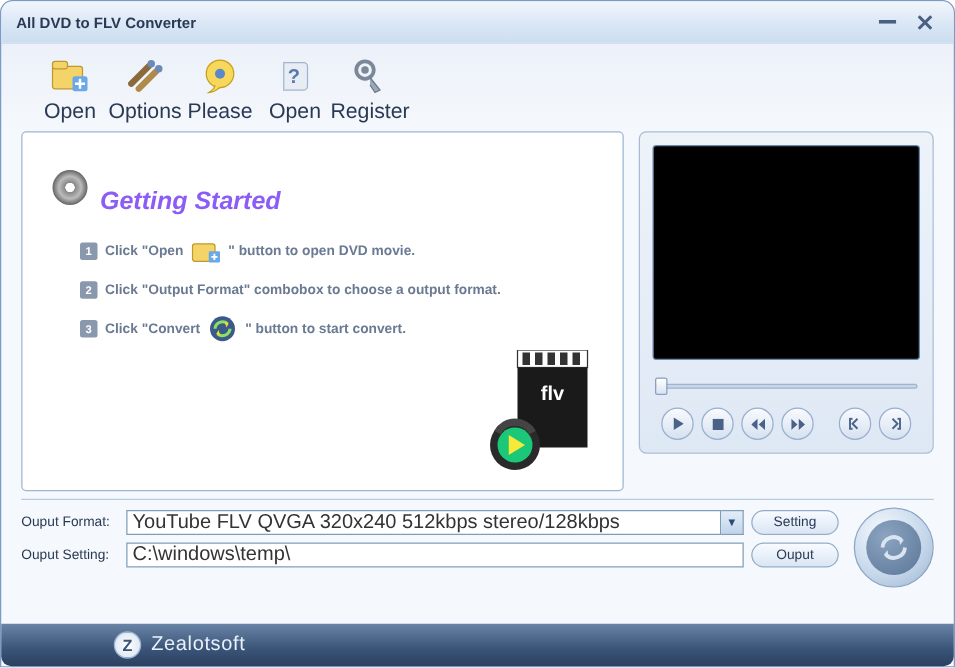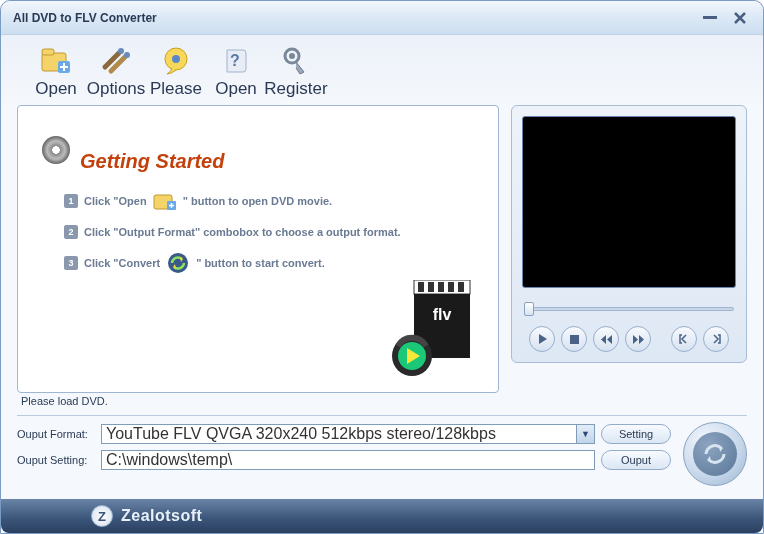--- a/index.html
+++ b/index.html
@@ -15,21 +15,21 @@
 .toolbar { display: flex; gap: 6px; padding: 10px 20px 6px 28px; }
 .tool-btn { display: flex; flex-direction: column; align-items: center; width: 54px; cursor: pointer; }
 .tool-icon { width: 32px; height: 32px; display: flex; align-items: center; justify-content: center; font-size: 24px; }
 .tool-label { font-size: 17px; color: #2a3a55; margin-top: 2px; }
 
 .main-area { display: flex; padding: 0 16px; gap: 12px; }
 
 .content-panel { flex: 1; border: 1px solid #9fb5d4; background: #fff; border-radius: 4px; padding: 20px 24px; height: 288px; position: relative; }
 .started-header { display: flex; align-items: center; gap: 10px; margin-bottom: 18px; }
 .disc-icon { width: 28px; height: 28px; border-radius: 50%; background: radial-gradient(circle, #fff 18%, #888 20%, #bbb 45%, #666 70%, #333 100%); position: relative; }
-.started-title { font-size: 20px; font-weight: bold; color: #c2410c; font-style: italic; margin-top: 24px; }
+.started-title { font-size: 20px; font-weight: bold; color: #8b5cf6; font-style: italic; margin-top: 24px; }
 .step { display: flex; align-items: center; gap: 6px; font-size: 11px; color: #6a7a92; margin: 14px 0 14px 22px; font-weight: bold; }
 .step-num { width: 14px; height: 14px; background: #8a98ae; color: #fff; display: flex; align-items: center; justify-content: center; font-size: 9px; border-radius: 2px; }
 .step-icon-mini { width: 24px; height: 20px; display: inline-flex; align-items: center; justify-content: center; }
 .media-art { position: absolute; right: 24px; bottom: 12px; width: 90px; height: 100px; }
 
 .preview-panel { width: 236px; }
 .preview-frame { border: 1px solid #a8bcd6; border-radius: 6px; background: linear-gradient(180deg, #eef3fa, #dee8f4); padding: 10px; }
 .video-screen { width: 100%; height: 172px; background: #000; border: 1px solid #6a86ac; border-radius: 3px; }
 .slider-row { margin: 14px 2px 10px; position: relative; height: 14px; }
 .slider-track { height: 4px; background: #c8d6e8; border: 1px solid #a0b4d0; border-radius: 2px; position: absolute; top: 5px; left: 0; right: 0; }
@@ -47,21 +47,21 @@
 .form-input { flex: 1; height: 20px; border: 1px solid #7f9db9; background: #fff; font-size: 16px; padding: 0 4px; color: #333; }
 .combo { display: flex; }
 .combo-arrow { width: 18px; height: 20px; background: linear-gradient(180deg,#e4edf9,#c0d4ea); border: 1px solid #7f9db9; border-left: none; display: flex; align-items: center; justify-content: center; color: #2a4a7a; font-size: 9px; }
 .side-btn { width: 70px; height: 20px; background: linear-gradient(180deg,#f8fbff,#dae6f4); border: 1px solid #94acc8; border-radius: 10px; font-size: 11px; color: #2a3a55; display: flex; align-items: center; justify-content: center; cursor: pointer; }
 
 .convert-btn { width: 64px; height: 64px; border-radius: 50%; background: radial-gradient(circle at 35% 30%, #f4f8fd, #c4d6ea 60%, #9ab2ce); border: 1px solid #8aa4c4; display: flex; align-items: center; justify-content: center; cursor: pointer; margin-top: -2px; }
 .convert-inner { width: 44px; height: 44px; border-radius: 50%; background: radial-gradient(circle at 35% 30%, #8ca4c0, #5a7698); display: flex; align-items: center; justify-content: center; }
 
 .footer { position: absolute; bottom: 0; left: 0; right: 0; height: 34px; background: linear-gradient(180deg,#6a84a8,#3a5478 60%,#2a4060); border-radius: 0 0 8px 8px; display: flex; align-items: center; padding-left: 90px; }
 .footer-logo { width: 22px; height: 22px; border-radius: 50%; background: radial-gradient(circle,#fff,#d4e0ee); border: 1px solid #9ab4d2; display: flex; align-items: center; justify-content: center; color: #3a5478; font-weight: bold; font-size: 13px; margin-right: 8px; }
-.footer-brand { color: #e8f0fa; font-size: 16px; font-weight: bold; letter-spacing: 0.5px; }
+.footer-brand { color: #e8f0fa; font-size: 16px; font-weight: normal; letter-spacing: 0.5px; }
 
 svg { display: block; }
 </style>
 </head>
 <body>
 
 <div class="window">
 
   <div class="title-bar">
     <span class="title-text">All DVD to FLV Converter</span>
@@ -222,23 +222,20 @@
           <div class="media-btn">
               <svg width="10" height="10">
                 <path d="M7 1 h2 v8 h-2 M3 1 L7 5 L3 9" stroke="#4a6288" stroke-width="1.5" fill="none"></path>
               </svg>
             </div>
         </div>
       </div>
     </div>
   </div>
 
-  <div class="status-row">
-    <span>Please load DVD.</span>
-  </div>
 
   <div class="bottom-panel">
     <div class="form-col">
       <div class="form-row">
         <span class="form-label">Ouput Format:</span>
         <div class="combo" style="flex:1">
           <input class="form-input" readonly="" value="YouTube FLV QVGA 320x240 512kbps stereo/128kbps" style="">
           <div class="combo-arrow">▼</div>
         </div>
         <div class="side-btn">

